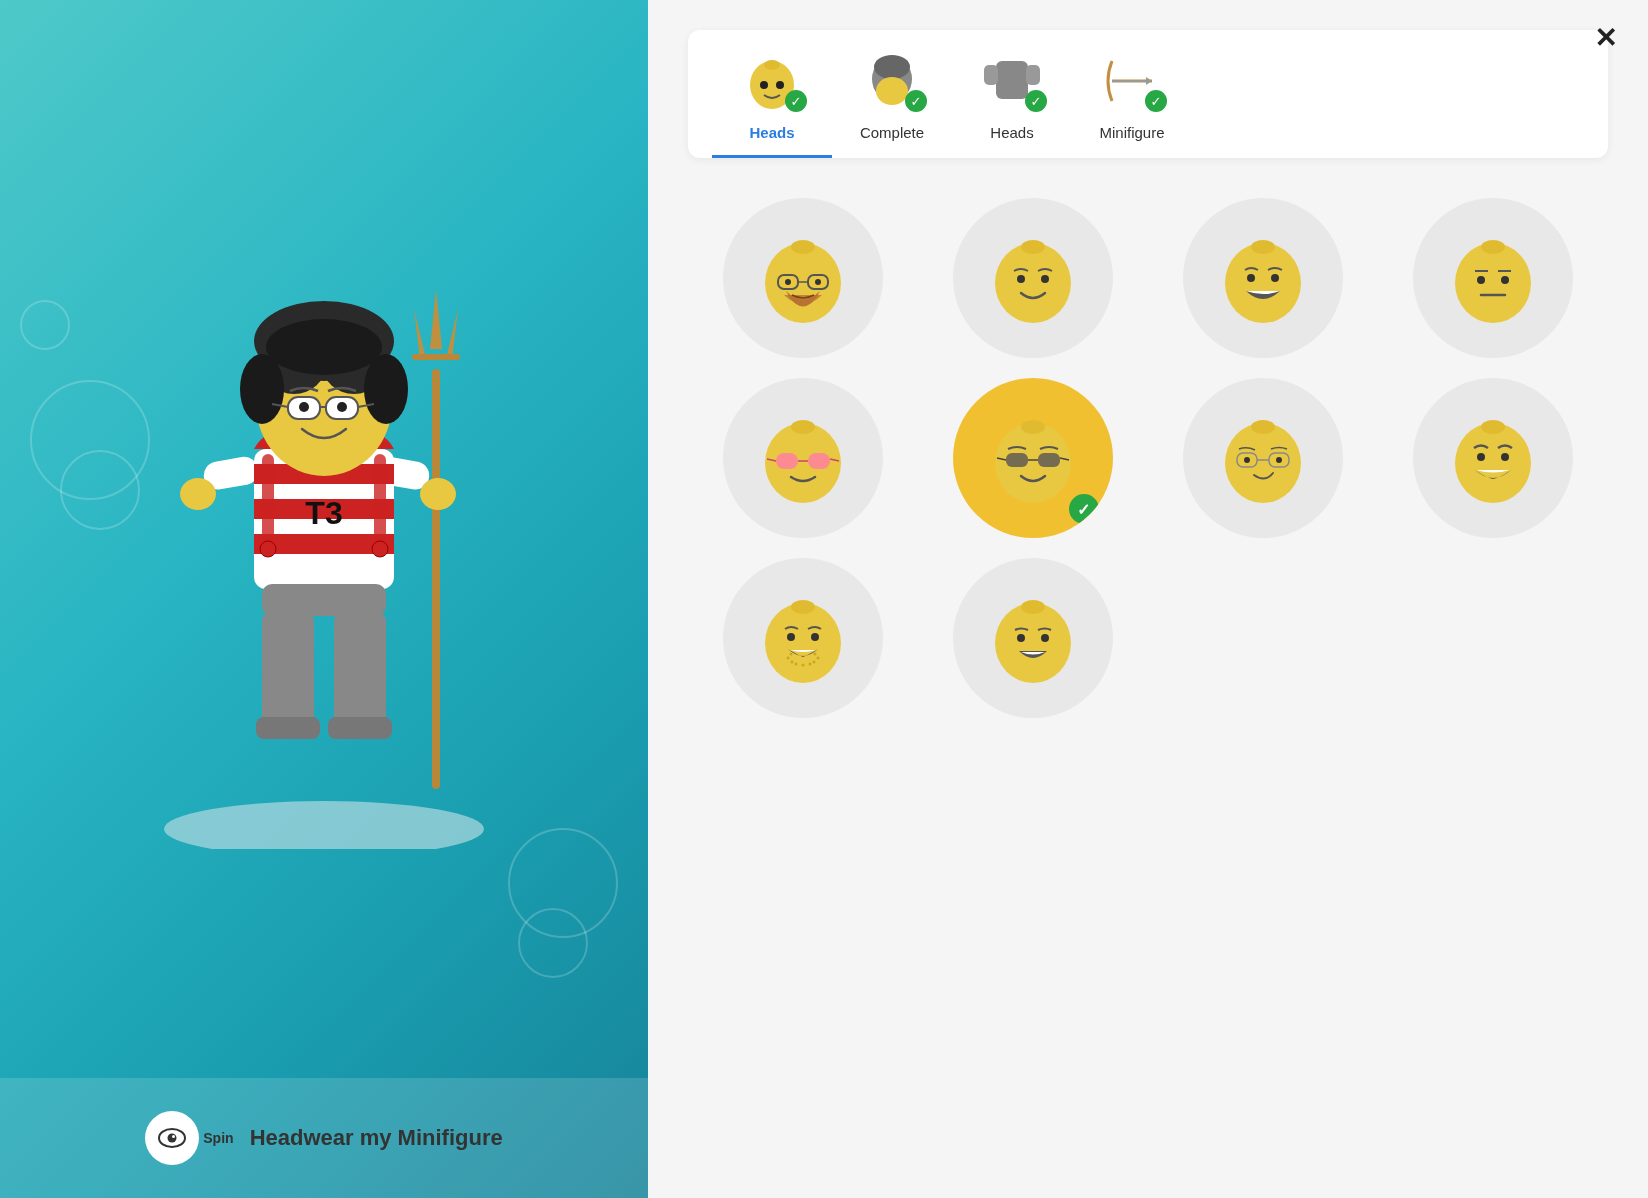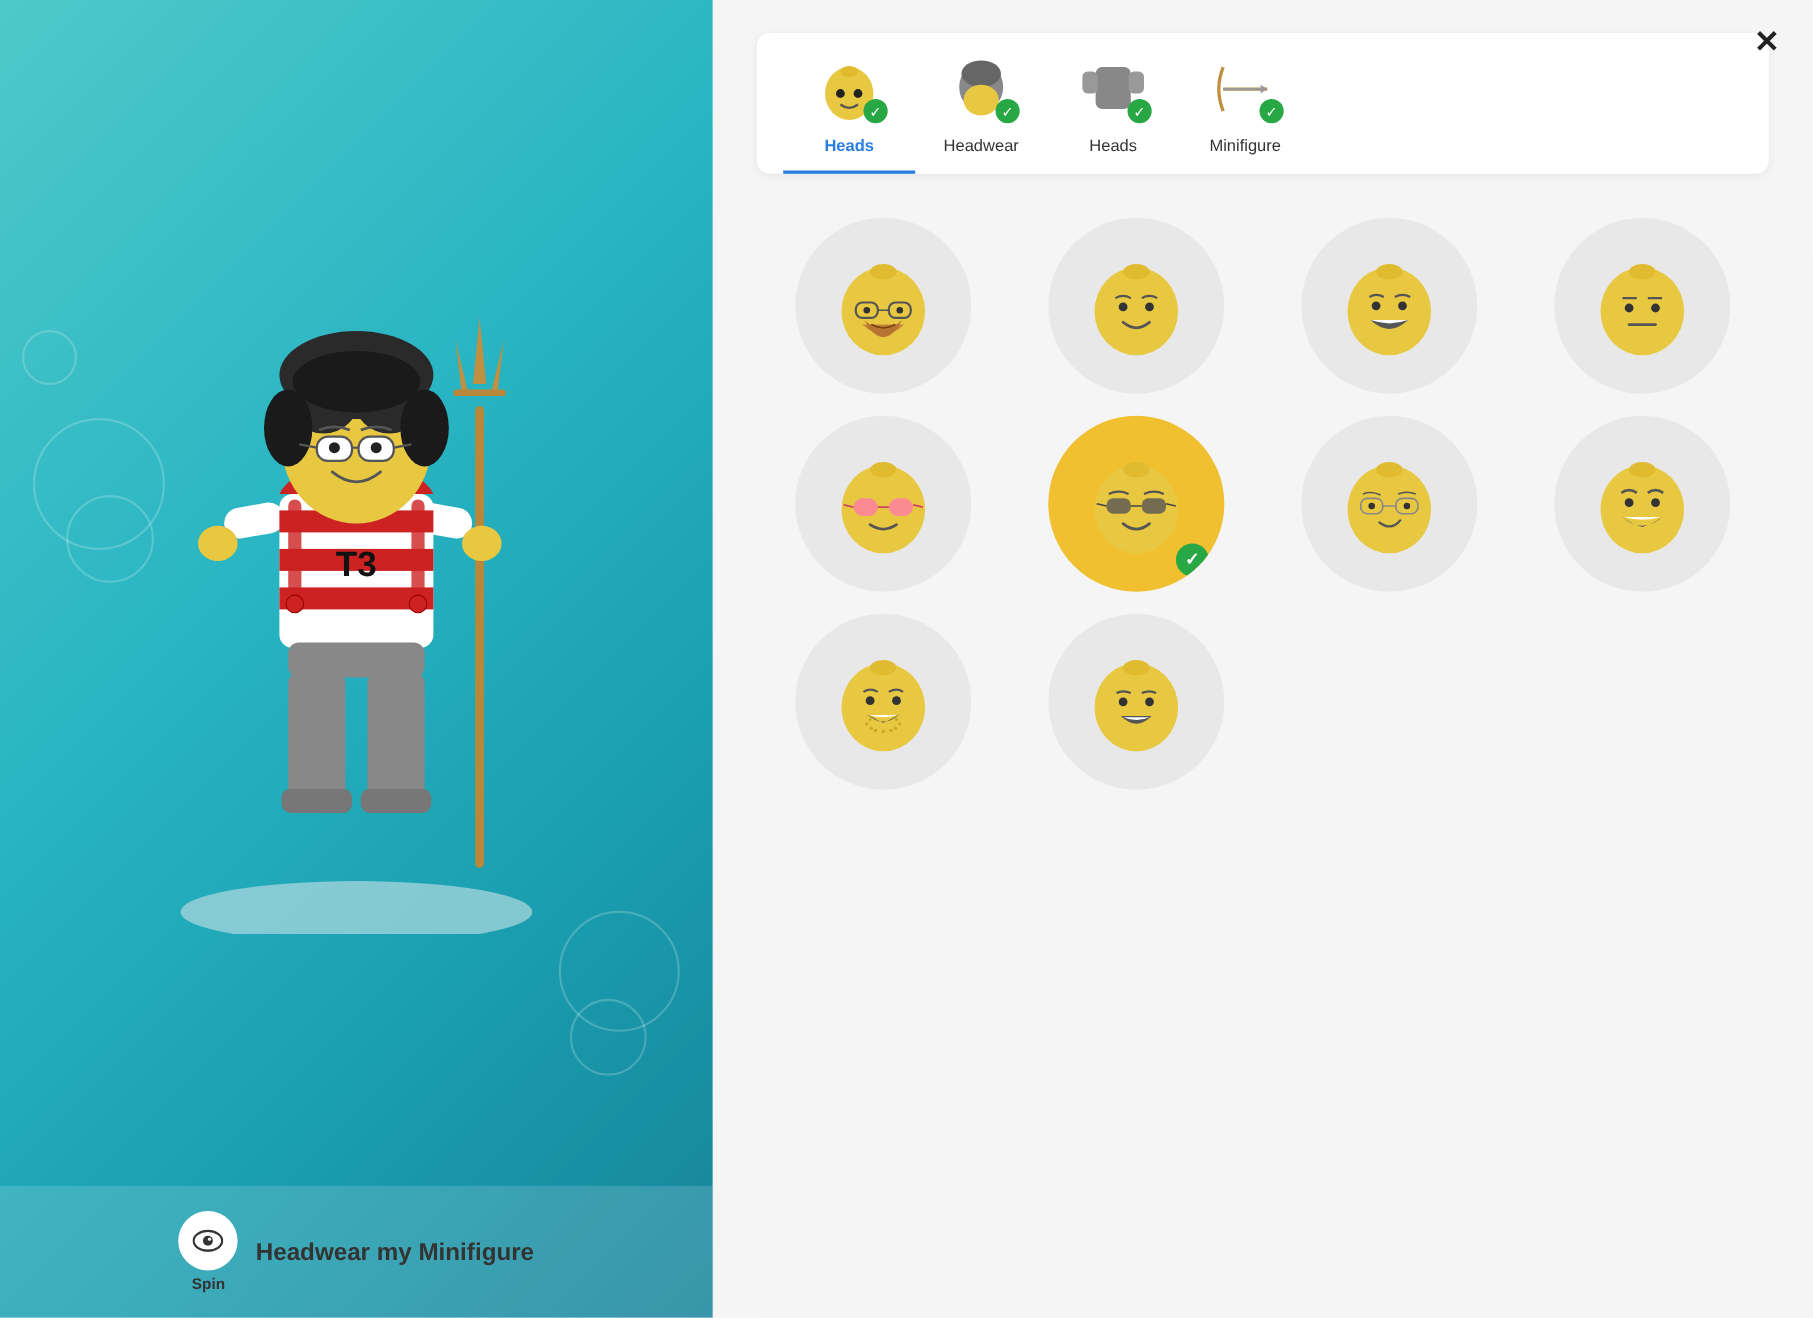--- a/index.html
+++ b/index.html
@@ -55,21 +55,21 @@
       height: 120px;
       background: rgba(255,255,255,0.15);
       display: flex;
       align-items: center;
       justify-content: center;
       gap: 16px;
     }
 
     .spin-btn {
       display: flex;
-      flex-direction: column;
+      flex-direction: row;
       align-items: center;
       gap: 4px;
       cursor: pointer;
       color: #333;
     }
 
     .spin-circle {
       width: 54px;
       height: 54px;
       background: white;
@@ -368,21 +368,21 @@
         <svg width="60" height="60" viewBox="0 0 60 60">
 
           <ellipse cx="30" cy="28" rx="20" ry="22" fill="#888"></ellipse>
           <ellipse cx="30" cy="16" rx="18" ry="12" fill="#666"></ellipse>
           <rect x="12" y="28" width="36" height="10" fill="#888"></rect>
 
           <ellipse cx="30" cy="40" rx="16" ry="14" fill="#e8c840"></ellipse>
         </svg>
         <div class="category-check">✓</div>
       </div>
-      <span class="category-label">Headwear</span>
+      <span class="category-label">Complete</span>
     </div>
 
     <div class="category-tab">
       <div class="category-icon-wrap">
         <svg width="60" height="60" viewBox="0 0 60 60">
 
           <rect x="14" y="10" width="32" height="38" rx="6" fill="#888"></rect>
 
           <rect x="2" y="14" width="14" height="20" rx="5" fill="#999"></rect>
           <rect x="44" y="14" width="14" height="20" rx="5" fill="#999"></rect>

